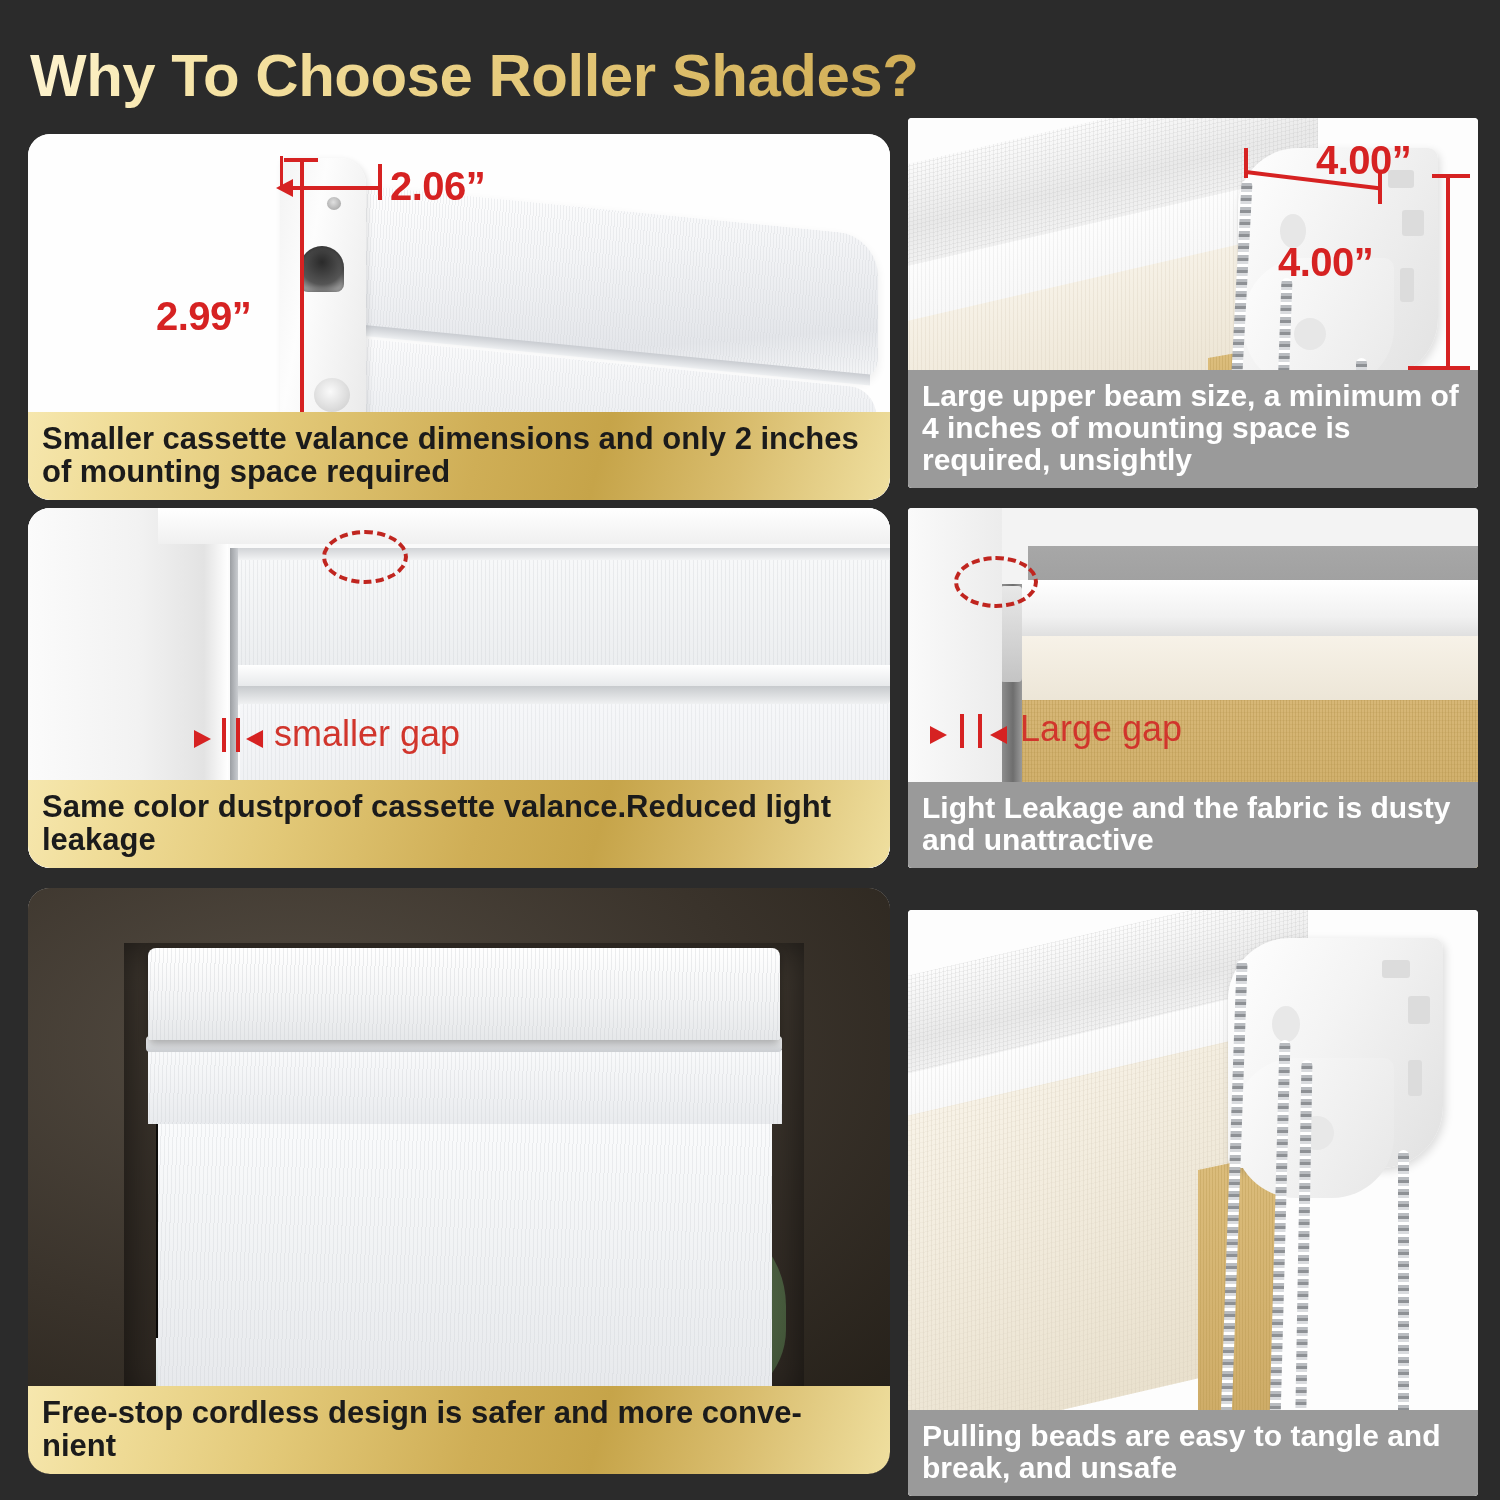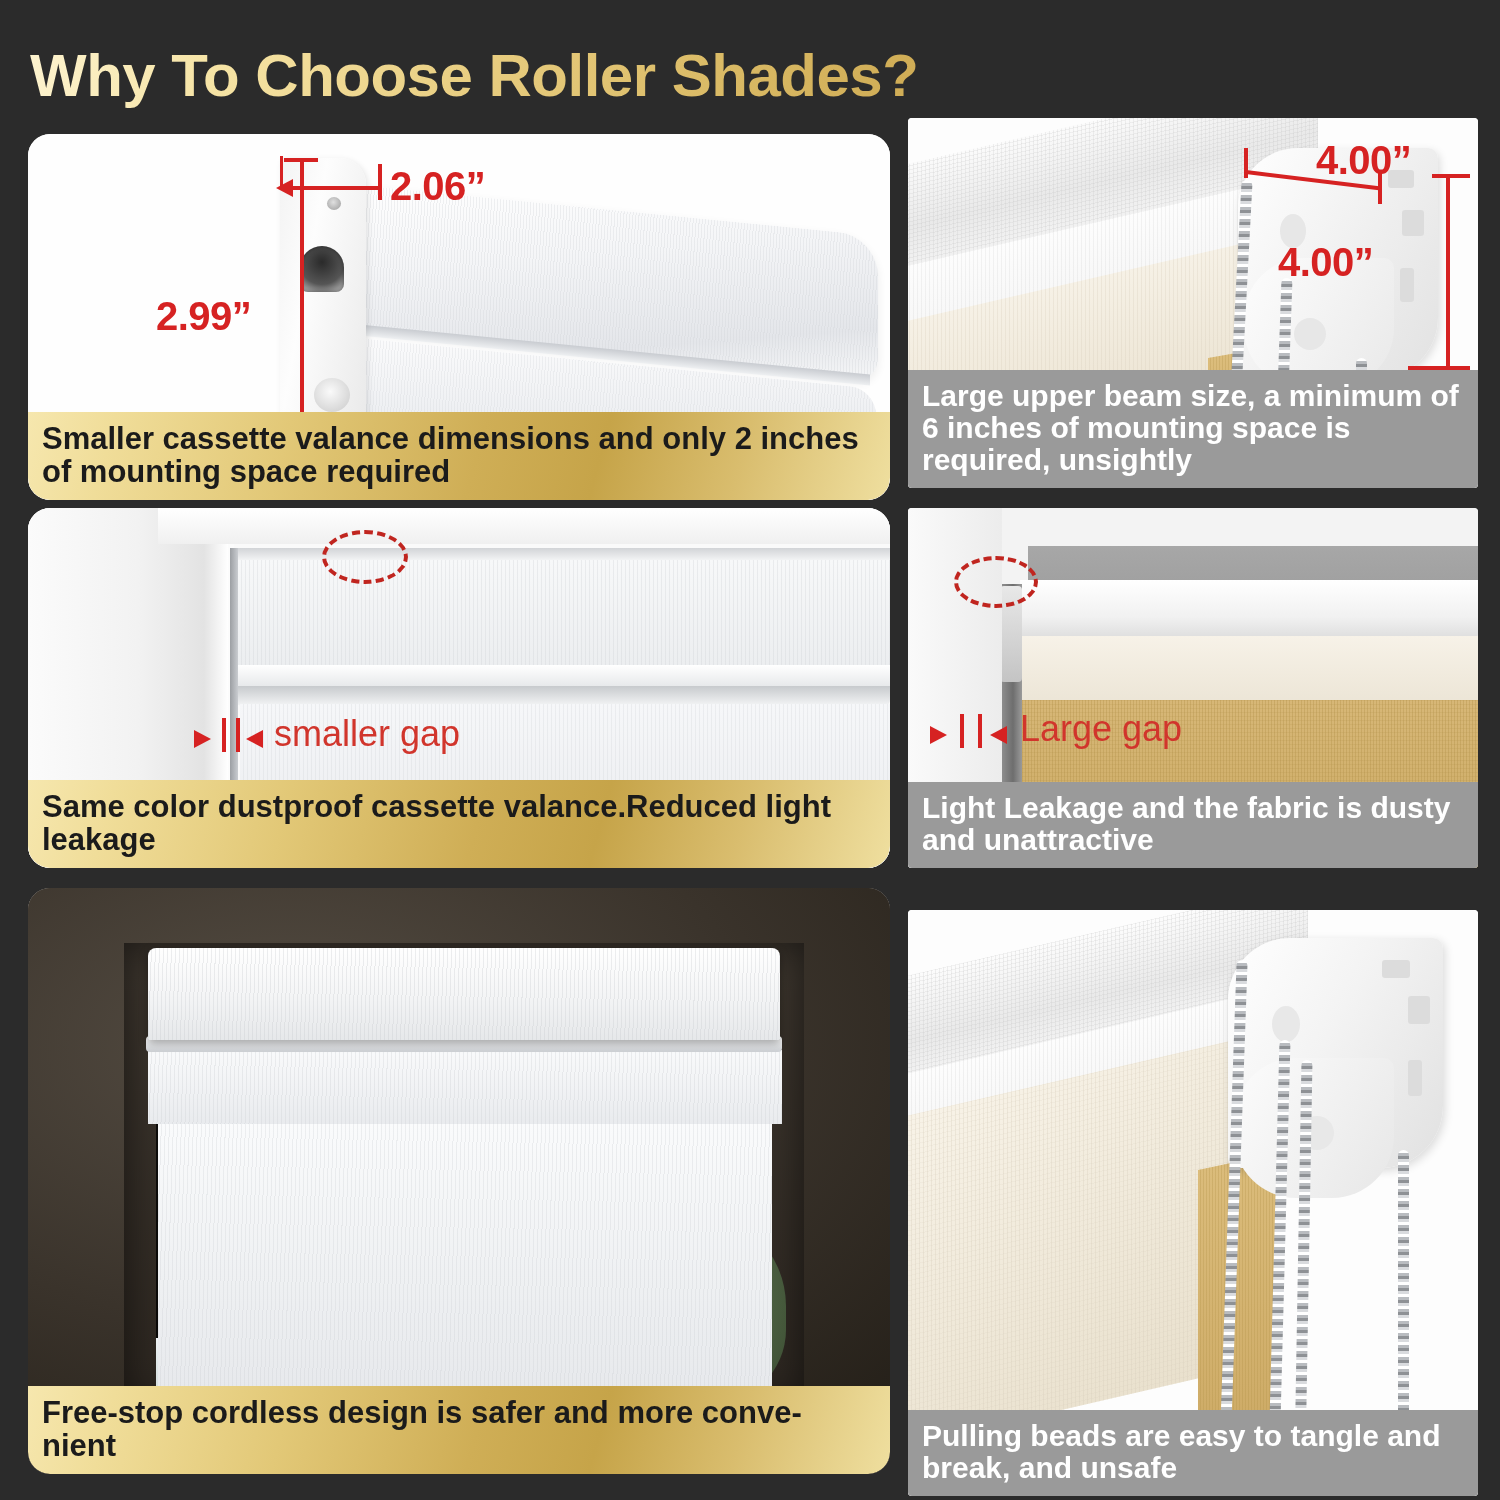--- a/index.html
+++ b/index.html
@@ -476,21 +476,21 @@
       <div class="dimline" style="left:338px; top:52px; width:134px; height:4px; transform:rotate(7deg); transform-origin:left center;"></div>
       <div class="tick" style="left:336px; top:30px; width:4px; height:30px;"></div>
       <div class="tick" style="left:470px; top:54px; width:4px; height:32px;"></div>
       <div class="dimlabel" style="left:408px; top:20px; font-size:40px;">4.00”</div>
 
       <div class="dimline" style="left:538px; top:56px; width:4px; height:196px;"></div>
       <div class="tick" style="left:524px; top:56px; width:38px; height:4px;"></div>
       <div class="tick" style="left:500px; top:248px; width:62px; height:4px;"></div>
       <div class="dimlabel" style="left:370px; top:122px; font-size:40px;">4.00”</div>
     </div>
-    <div class="caption gray">Large upper beam size, a minimum of 6 inches of mounting space is required, unsightly</div>
+    <div class="caption gray">Large upper beam size, a minimum of 4 inches of mounting space is required, unsightly</div>
   </div>
 
   <div class="panel right" style="left:908px; top:508px; width:570px; height:360px;">
     <div class="photo">
       <div class="p4-bg"></div>
       <div class="p4-topgray"></div>
       <div class="p4-headrail"></div>
       <div class="p4-cream"></div>
       <div class="p4-tanfab"></div>
       <div class="p4-darkgap"></div>

